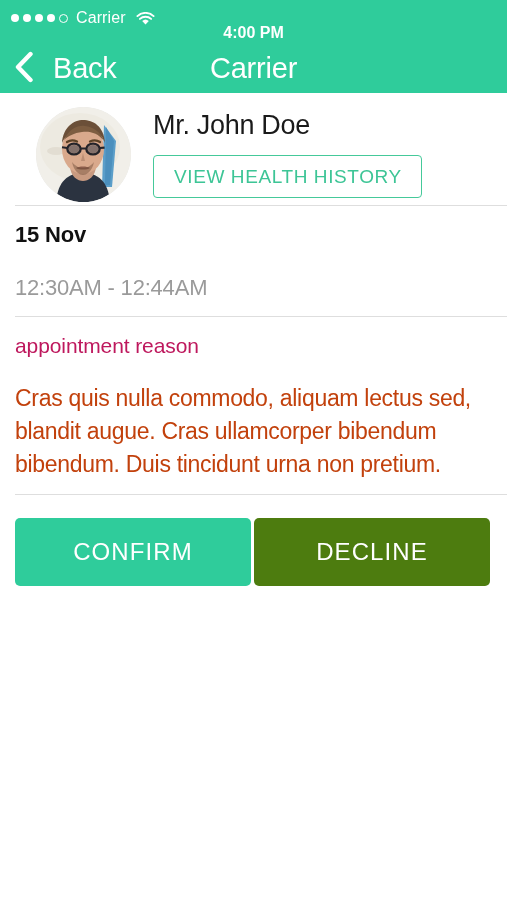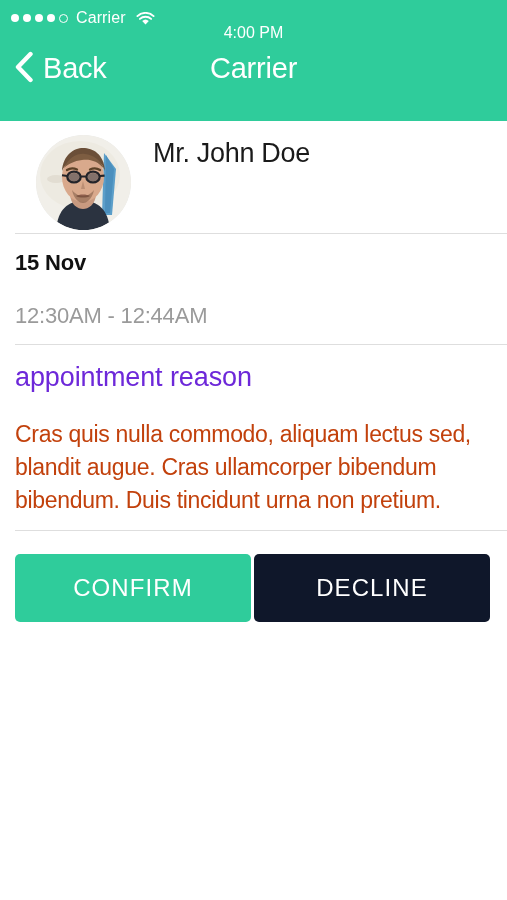--- a/index.html
+++ b/index.html
@@ -13,21 +13,21 @@
     font-family: "Liberation Sans", sans-serif;
     overflow: hidden;
     position: relative;
     -webkit-font-smoothing: antialiased;
   }
 
   
   .header {
     background: #2fcc9b;
     width: 100%;
-    height: 121px;
+    height: 93px;
     position: relative;
     box-sizing: border-box;
   }
   .status-bar {
     height: 36px;
     display: flex;
     align-items: center;
     position: relative;
     color: #ffffff;
     font-size: 17px;
@@ -66,21 +66,21 @@
     line-height: 0;
     margin-left: 2px;
     margin-top: 1px;
   }
   .status-center {
     position: absolute;
     left: 0;
     right: 0;
     text-align: center;
     font-size: 16px;
-    font-weight: normal;
+    font-weight: bold;
     color: #ffffff;
     pointer-events: none;
     margin-top: 30px;
   }
   .status-right {
     position: absolute;
     right: 9px;
     top: 0;
     height: 36px;
     display: flex;
@@ -120,21 +120,21 @@
   
   .nav-bar {
     height: 65px;
     position: relative;
     display: flex;
     align-items: center;
   }
   .back-button {
     display: flex;
     align-items: center;
-    gap: 9px;
+    gap: 19px;
     padding-left: 14px;
     cursor: pointer;
     justify-content: flex-end;
   }
   .back-label {
     color: #ffffff;
     font-size: 29px;
     letter-spacing: -0.2px;
   }
   .nav-title {
@@ -214,22 +214,22 @@
     line-height: 1.3;
   }
   .time-label {
     font-size: 22px;
     color: #9a9a9a;
     letter-spacing: -0.2px;
     margin-top: 24px;
     line-height: 1.3;
   }
   .reason-heading {
-    font-size: 27px;
-    color: #6d28d9;
+    font-size: 21px;
+    color: #be185d;
     letter-spacing: -0.1px;
     line-height: 1.3;
   }
   .reason-body {
     font-size: 23px;
     color: #c2410c;
     line-height: 1.42;
     letter-spacing: -0.3px;
     margin-top: 23px;
     max-width: 470px;
@@ -245,21 +245,21 @@
     height: 68px;
     border: none;
     border-radius: 5px;
     color: #ffffff;
     font-size: 24px;
     letter-spacing: 1.1px;
     cursor: pointer;
     font-family: "Liberation Sans", sans-serif;
   }
   .confirm-btn { background: #2fcc9b; }
-  .decline-btn { background: #0f172a; }
+  .decline-btn { background: #4d7c0f; }
 </style>
 </head>
 <body>
 
 <div class="header">
 
   <div class="status-bar">
     <div class="status-left">
       <div class="signal-dots">
         <span class="dot"></span>
@@ -326,20 +326,21 @@
           <path d="M31 35 C34 33 38 33 41 34.5" stroke="#5c4227" stroke-width="2.3" fill="none" stroke-linecap="round"></path>
           <path d="M54 34.5 C57 33 61 33 64 35" stroke="#5c4227" stroke-width="2.3" fill="none" stroke-linecap="round"></path>
           <path d="M47 46 L45 54 L49 54 Z" fill="#bb8e74"></path>
           <path d="M40 61 C43 59 51 59 54 61 C51 63 43 63 40 61 Z" fill="#8d5e4c"></path>
           <path d="M36 55 C38 65 44 68 47 68 C50 68 56 65 58 55 C54 60 50 61 47 61 C44 61 40 60 36 55 Z" fill="#6b4a36" opacity="0.45"></path>
         </g>
       </svg>
     </div>
     <div class="profile-info">
       <div class="patient-name">Mr. John Doe</div>
+      <button class="health-history-btn">VIEW HEALTH HISTORY</button>
     </div>
   </div>
 
   <div class="divider"></div>
 
   <div class="section">
     <div class="date-label">15 Nov</div>
     <div class="time-label">12:30AM - 12:44AM</div>
   </div>
 

